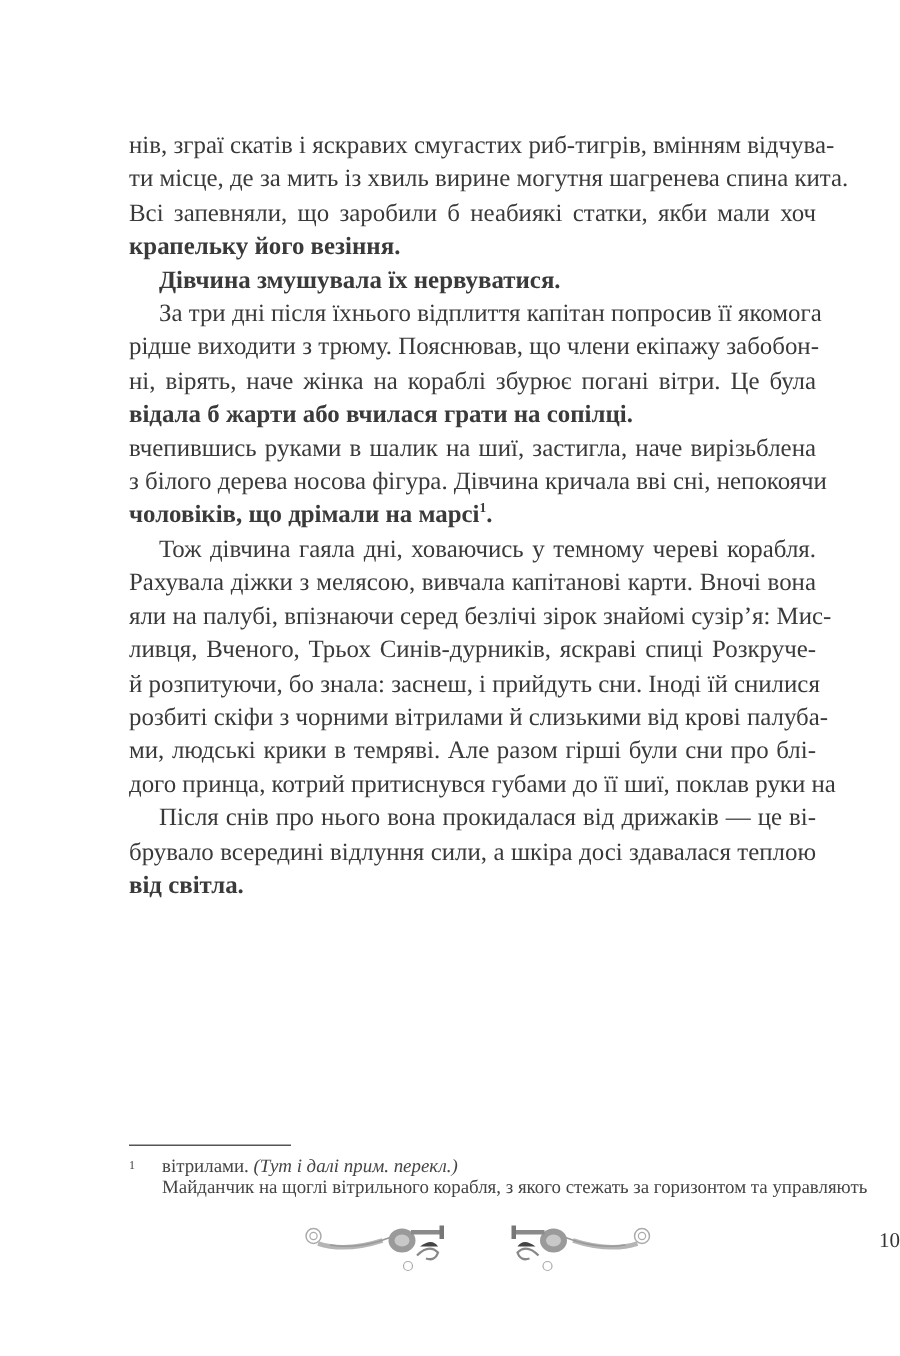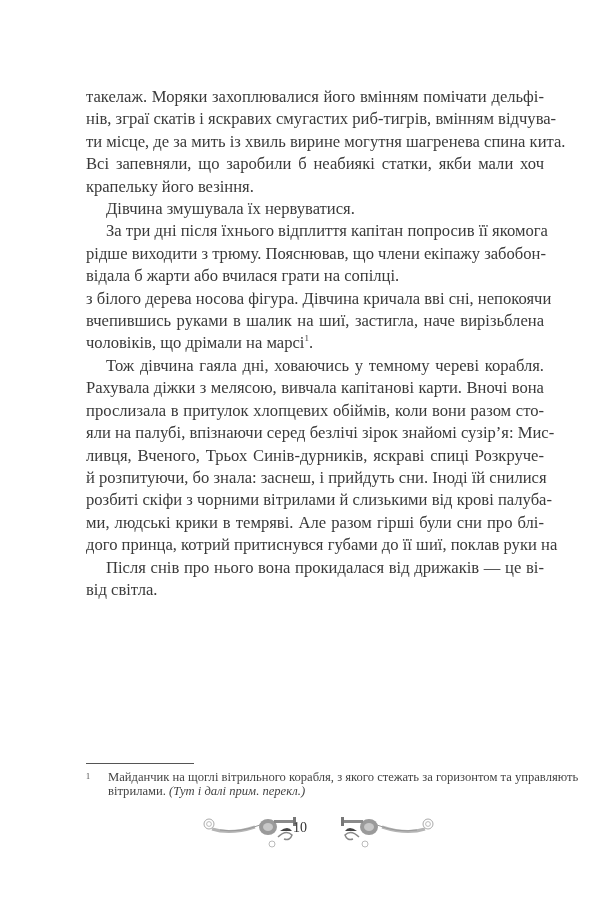--- a/index.html
+++ b/index.html
@@ -6,100 +6,100 @@
   body {
     width:600px; height:904px; background:#ffffff; position:relative; overflow:hidden;
     font-family: "Liberation Serif", "DejaVu Serif", serif; color:#3a3a3a;
   }
   .page-body {
     position:absolute; left:86px; top:86px; width:458px;
     font-size:16.6px; line-height:22.4px; text-align:justify; hyphens:manual;
   }
   .para { margin:0; text-indent:0; }
   .line { display:block; text-align:justify; text-align-last:justify; white-space:nowrap; overflow:visible; }
-  .line.last { text-align-last:left; }
+  .line.last { text-align-last:left;font-weight:bold; }
   .line.indent { padding-left:20px; }
   sup.fn { font-size:9px; vertical-align:super; line-height:0; }
   .fn-rule {
     position:absolute; left:86px; top:763px; width:108px; height:0; border-top:1px solid #555;
   }
   .footnote {
     position:absolute; left:86px; top:770px; width:458px; font-size:12.6px; line-height:14px; color:#444;
   }
   .footnote .fn-num { position:absolute; left:0; top:0; font-size:8px; }
   .footnote .fn-text { margin-left:22px; }
   .footnote .fn-line { display:block; white-space:nowrap; text-align:justify; text-align-last:justify; }
   .footnote .fn-line.last { text-align-last:left; }
   .footnote em { font-style:italic; }
   .folio {
     position:absolute; left:0; top:815px; width:600px; height:34px;
   }
   .folio svg { position:absolute; top:0; }
   .page-number {
-    position:absolute; left:0; width:600px; top:820px; text-align:center; font-size:14px; color:#333;
+    position:absolute; left:0; width:600px; top:820px; text-align:right; font-size:14px; color:#333;
   }
 </style>
 </head>
 <body>
 
 <div class="page-body">
 
   <p class="para">
-    <span class="line">такелаж. Моряки захоплювалися його вмінням помічати дельфі-</span>
     <span class="line">нів, зграї скатів і яскравих смугастих риб-тигрів, вмінням відчува-</span>
     <span class="line">ти місце, де за мить із хвиль вирине могутня шагренева спина кита.</span>
     <span class="line">Всі запевняли, що заробили б неабиякі статки, якби мали хоч</span>
     <span class="line last">крапельку його везіння.</span>
   </p>
 
   <p class="para">
     <span class="line last indent">Дівчина змушувала їх нервуватися.</span>
   </p>
 
   <p class="para">
     <span class="line indent">За три дні після їхнього відплиття капітан попросив її якомога</span>
     <span class="line">рідше виходити з трюму. Пояснював, що члени екіпажу забобон-</span>
+    <span class="line">ні, вірять, наче жінка на кораблі збурює погані вітри. Це була</span>
     <span class="line last">відала б жарти або вчилася грати на сопілці.</span>
   </p>
 
   <p class="para">
+    <span class="line">вчепившись руками в шалик на шиї, застигла, наче вирізьблена</span>
     <span class="line">з білого дерева носова фігура. Дівчина кричала вві сні, непокоячи</span>
-    <span class="line">вчепившись руками в шалик на шиї, застигла, наче вирізьблена</span>
     <span class="line last"><span>чоловіків, що дрімали на марсі</span><sup class="fn">1</sup><span>.</span></span>
   </p>
 
   <p class="para">
     <span class="line indent">Тож дівчина гаяла дні, ховаючись у темному череві корабля.</span>
     <span class="line">Рахувала діжки з мелясою, вивчала капітанові карти. Вночі вона</span>
-    <span class="line">прослизала в притулок хлопцевих обіймів, коли вони разом сто-</span>
     <span class="line">яли на палубі, впізнаючи серед безлічі зірок знайомі сузір’я: Мис-</span>
     <span class="line">ливця, Вченого, Трьох Синів-дурників, яскраві спиці Розкруче-</span>
   </p>
 
   <p class="para">
     <span class="line">й розпитуючи, бо знала: заснеш, і прийдуть сни. Іноді їй снилися</span>
     <span class="line">розбиті скіфи з чорними вітрилами й слизькими від крові палуба-</span>
     <span class="line">ми, людські крики в темряві. Але разом гірші були сни про блі-</span>
     <span class="line">дого принца, котрий притиснувся губами до її шиї, поклав руки на</span>
   </p>
 
   <p class="para">
     <span class="line indent">Після снів про нього вона прокидалася від дрижаків — це ві-</span>
+    <span class="line">брувало всередині відлуння сили, а шкіра досі здавалася теплою</span>
     <span class="line last">від світла.</span>
   </p>
 
 </div>
 
 <div class="fn-rule"></div>
 
 <div class="footnote">
   <span class="fn-num">1</span>
   <div class="fn-text">
+    <span class="fn-line last"><span>вітрилами. </span><em>(Тут і далі прим. перекл.)</em></span>
     <span class="fn-line">Майданчик на щоглі вітрильного корабля, з якого стежать за горизонтом та управляють</span>
-    <span class="fn-line last"><span>вітрилами. </span><em>(Тут і далі прим. перекл.)</em></span>
   </div>
 </div>
 
 <div class="folio">
   <svg style="left:200px;" width="100" height="34" viewBox="0 0 100 34">
     <circle cx="9" cy="9" r="5" fill="none" stroke="#aaa" stroke-width="1"></circle>
     <circle cx="9" cy="9" r="2.4" fill="none" stroke="#aaa" stroke-width="0.8"></circle>
     <path d="M12 14 Q30 20 55 12" fill="none" stroke="#b5b5b5" stroke-width="3"></path>
     <path d="M20 15 Q40 18 60 10" fill="none" stroke="#999" stroke-width="1"></path>
     <ellipse cx="68" cy="12" rx="9" ry="8" fill="#9a9a9a"></ellipse>

